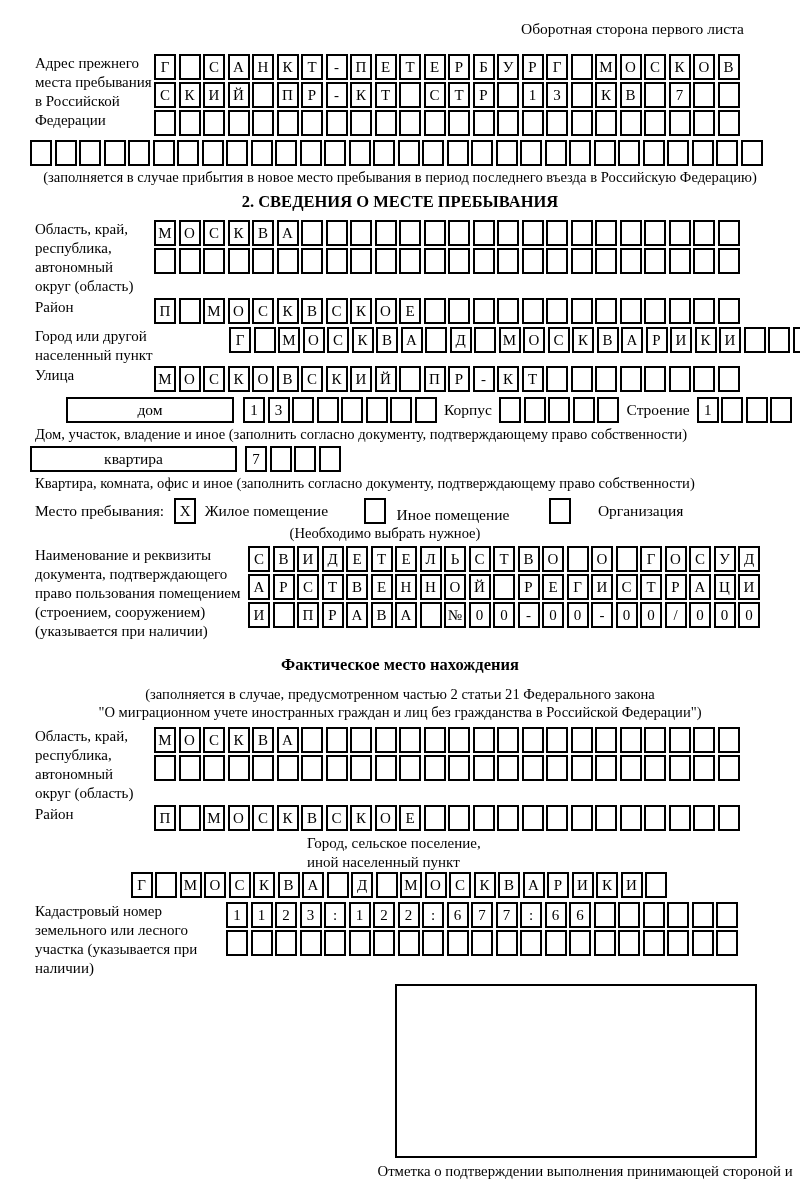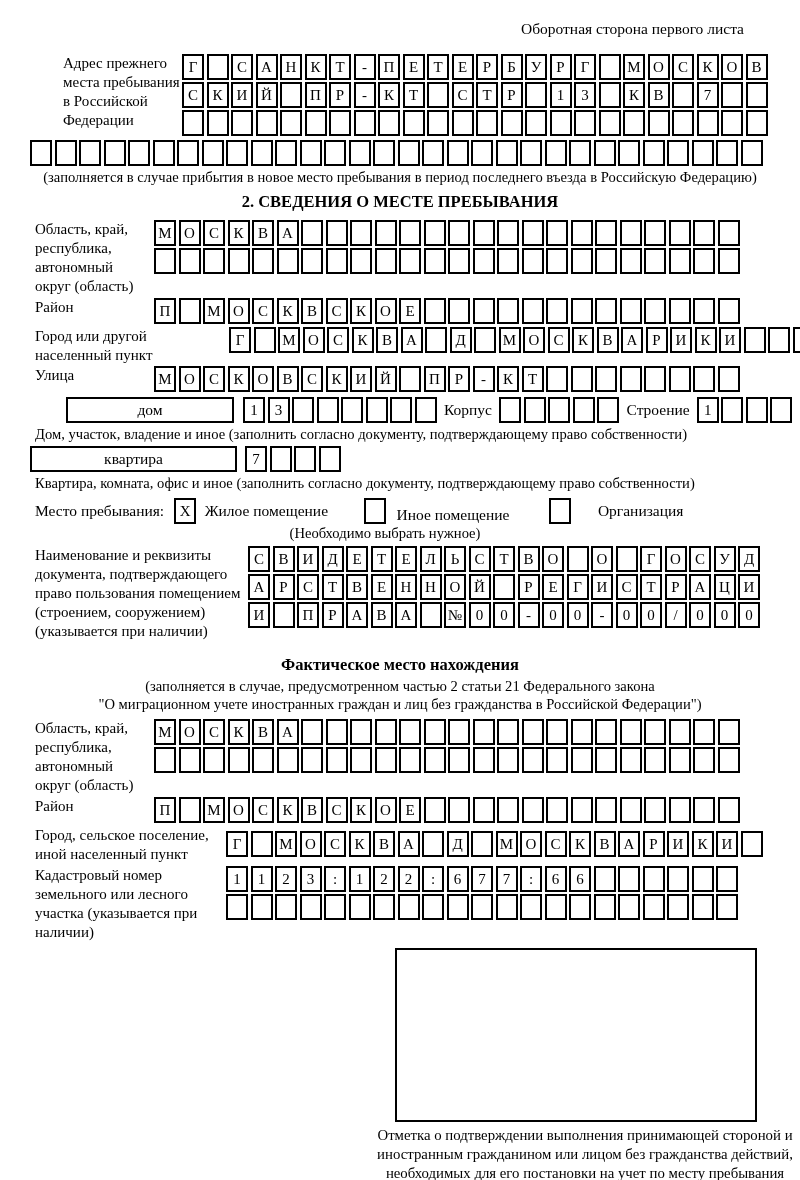--- a/index.html
+++ b/index.html
@@ -24,21 +24,21 @@
   .sect-title{text-align:center;font-weight:bold;font-size:16.5px;margin:6px 0 8px 0;}
   .lblbox{
     display:inline-flex;align-items:center;justify-content:center;
     border:2px solid #000;height:22px;box-sizing:content-box;
     font-size:15.5px;flex:0 0 auto;
   }
   .ilab{font-size:15.5px;line-height:26px;flex:0 0 auto;}
   .mesto-row{display:flex;align-items:center;font-size:15.5px;margin-top:6px;}
   .stamp-box{border:2px solid #000;width:358px;height:170px;margin-left:365px;background:#fff;}
   .stamp-cap{margin-left:345px;width:420px;text-align:center;font-size:14.8px;line-height:19px;margin-top:4px;}
-  .mb2{margin-bottom:2px;justify-content:flex-end;} .mb4{margin-bottom:4px;} .mb6{margin-bottom:6px;}
+  .mb2{margin-bottom:2px;} .mb4{margin-bottom:4px;} .mb6{margin-bottom:6px;}
 </style>
 </head>
 <body>
 
 <div class="page">
 
   <div class="hdr-note">Оборотная сторона первого листа</div>
 
   <div class="frow mb2">
     <div class="lab" style="width:124px;">Адрес прежнего места пребывания в Российской Федерации</div>
@@ -105,38 +105,38 @@
 
   <div class="frow">
     <div class="lab" style="width:218px;padding-right:0;">Наименование и реквизиты документа, подтверждающего право пользования помещением (строением, сооружением) (указывается при наличии)</div>
     <div class="boxcol">
       <div class="brow"><span class="cell">С</span><span class="cell">В</span><span class="cell">И</span><span class="cell">Д</span><span class="cell">Е</span><span class="cell">Т</span><span class="cell">Е</span><span class="cell">Л</span><span class="cell">Ь</span><span class="cell">С</span><span class="cell">Т</span><span class="cell">В</span><span class="cell">О</span><span class="cell"></span><span class="cell">О</span><span class="cell"></span><span class="cell">Г</span><span class="cell">О</span><span class="cell">С</span><span class="cell">У</span><span class="cell">Д</span></div>
       <div class="brow"><span class="cell">А</span><span class="cell">Р</span><span class="cell">С</span><span class="cell">Т</span><span class="cell">В</span><span class="cell">Е</span><span class="cell">Н</span><span class="cell">Н</span><span class="cell">О</span><span class="cell">Й</span><span class="cell"></span><span class="cell">Р</span><span class="cell">Е</span><span class="cell">Г</span><span class="cell">И</span><span class="cell">С</span><span class="cell">Т</span><span class="cell">Р</span><span class="cell">А</span><span class="cell">Ц</span><span class="cell">И</span></div>
       <div class="brow"><span class="cell">И</span><span class="cell"></span><span class="cell">П</span><span class="cell">Р</span><span class="cell">А</span><span class="cell">В</span><span class="cell">А</span><span class="cell"></span><span class="cell">№</span><span class="cell">0</span><span class="cell">0</span><span class="cell">-</span><span class="cell">0</span><span class="cell">0</span><span class="cell">-</span><span class="cell">0</span><span class="cell">0</span><span class="cell">/</span><span class="cell">0</span><span class="cell">0</span><span class="cell">0</span></div>
     </div>
   </div>
 
-  <div class="sect-title" style="margin-top:14px;margin-bottom:2px;">Фактическое место нахождения</div>
+  <div class="sect-title" style="margin-top:14px;margin-bottom:10px;">Фактическое место нахождения</div>
   <div class="cap cap-center">(заполняется в случае, предусмотренном частью 2 статьи 21 Федерального закона</div>
   <div class="cap cap-center mb6">"О миграционном учете иностранных граждан и лиц без гражданства в Российской Федерации")</div>
 
   <div class="frow">
     <div class="lab" style="width:124px;max-width:124px;padding-right:2px;">Область, край, республика, автономный округ (область)</div>
     <div class="boxcol">
       <div class="brow"><span class="cell">М</span><span class="cell">О</span><span class="cell">С</span><span class="cell">К</span><span class="cell">В</span><span class="cell">А</span><span class="cell"></span><span class="cell"></span><span class="cell"></span><span class="cell"></span><span class="cell"></span><span class="cell"></span><span class="cell"></span><span class="cell"></span><span class="cell"></span><span class="cell"></span><span class="cell"></span><span class="cell"></span><span class="cell"></span><span class="cell"></span><span class="cell"></span><span class="cell"></span><span class="cell"></span><span class="cell"></span></div>
       <div class="brow"><span class="cell"></span><span class="cell"></span><span class="cell"></span><span class="cell"></span><span class="cell"></span><span class="cell"></span><span class="cell"></span><span class="cell"></span><span class="cell"></span><span class="cell"></span><span class="cell"></span><span class="cell"></span><span class="cell"></span><span class="cell"></span><span class="cell"></span><span class="cell"></span><span class="cell"></span><span class="cell"></span><span class="cell"></span><span class="cell"></span><span class="cell"></span><span class="cell"></span><span class="cell"></span><span class="cell"></span></div>
     </div>
   </div>
 
   <div class="frow" style="margin-top:2px;">
     <div class="lab" style="width:124px;">Район</div>
     <div class="brow"><span class="cell">П</span><span class="cell"></span><span class="cell">М</span><span class="cell">О</span><span class="cell">С</span><span class="cell">К</span><span class="cell">В</span><span class="cell">С</span><span class="cell">К</span><span class="cell">О</span><span class="cell">Е</span><span class="cell"></span><span class="cell"></span><span class="cell"></span><span class="cell"></span><span class="cell"></span><span class="cell"></span><span class="cell"></span><span class="cell"></span><span class="cell"></span><span class="cell"></span><span class="cell"></span><span class="cell"></span><span class="cell"></span></div>
   </div>
 
-  <div class="frow" style="align-items:center;margin-top:1px;">
+  <div class="frow" style="align-items:center;margin-top:1px;flex-direction:column;">
     <div class="lab" style="width:196px;">Город, сельское поселение, иной населенный пункт</div>
     <div class="brow"><span class="cell">Г</span><span class="cell"></span><span class="cell">М</span><span class="cell">О</span><span class="cell">С</span><span class="cell">К</span><span class="cell">В</span><span class="cell">А</span><span class="cell"></span><span class="cell">Д</span><span class="cell"></span><span class="cell">М</span><span class="cell">О</span><span class="cell">С</span><span class="cell">К</span><span class="cell">В</span><span class="cell">А</span><span class="cell">Р</span><span class="cell">И</span><span class="cell">К</span><span class="cell">И</span><span class="cell"></span></div>
   </div>
 
   <div class="frow" style="margin-top:2px;">
     <div class="lab" style="width:196px;">Кадастровый номер земельного или лесного участка (указывается при наличии)</div>
     <div class="boxcol">
       <div class="brow"><span class="cell">1</span><span class="cell">1</span><span class="cell">2</span><span class="cell">3</span><span class="cell">:</span><span class="cell">1</span><span class="cell">2</span><span class="cell">2</span><span class="cell">:</span><span class="cell">6</span><span class="cell">7</span><span class="cell">7</span><span class="cell">:</span><span class="cell">6</span><span class="cell">6</span><span class="cell"></span><span class="cell"></span><span class="cell"></span><span class="cell"></span><span class="cell"></span><span class="cell"></span></div>
       <div class="brow"><span class="cell"></span><span class="cell"></span><span class="cell"></span><span class="cell"></span><span class="cell"></span><span class="cell"></span><span class="cell"></span><span class="cell"></span><span class="cell"></span><span class="cell"></span><span class="cell"></span><span class="cell"></span><span class="cell"></span><span class="cell"></span><span class="cell"></span><span class="cell"></span><span class="cell"></span><span class="cell"></span><span class="cell"></span><span class="cell"></span><span class="cell"></span></div>
     </div>

